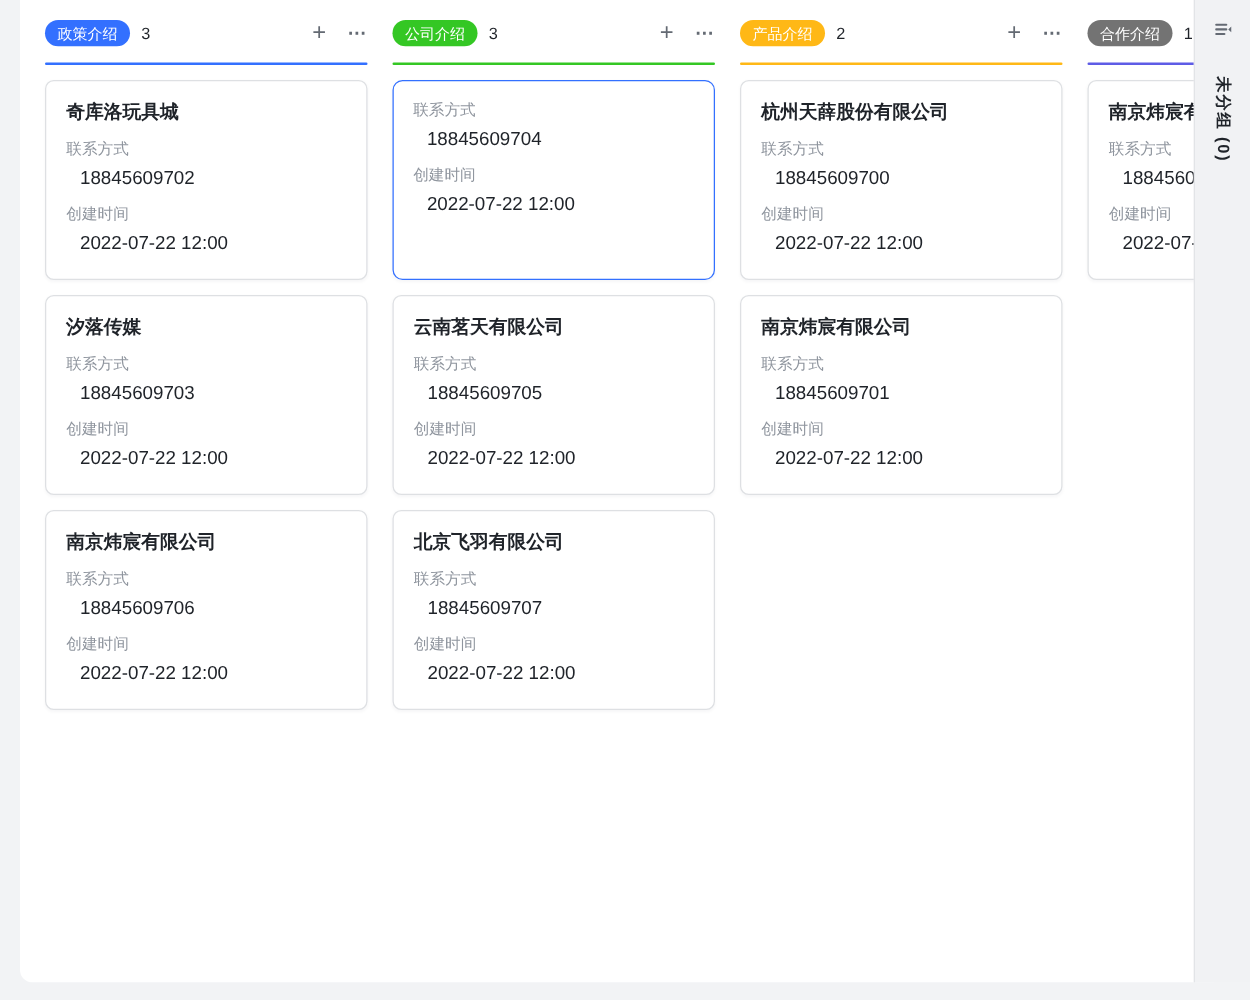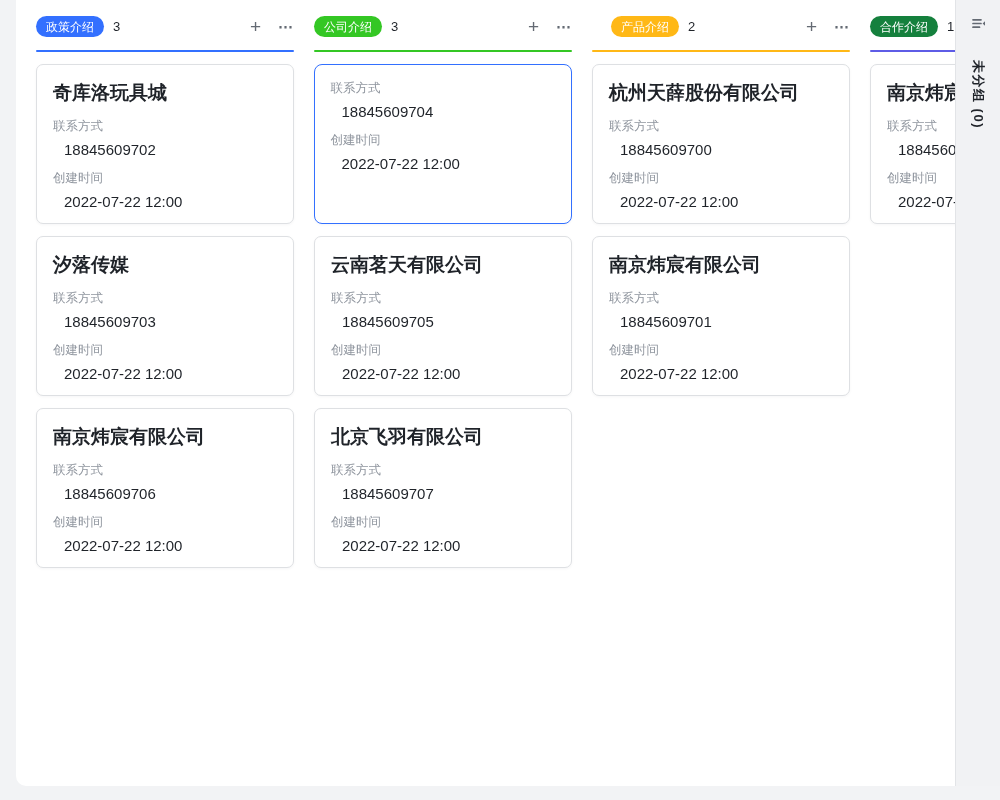--- a/index.html
+++ b/index.html
@@ -38,21 +38,21 @@
     border:1px solid #DEE0E3;
     border-radius:7px;
     padding:15px 16px;
     height:160px;
     box-shadow:0 1px 3px rgba(31,35,41,0.04);
     cursor:pointer;
     overflow:hidden;
   }
   .card.selected { border:1.5px solid #3370FF; border-radius:8px; padding:14.5px 15.5px; }
   .card-title {
-    font-size:19px; font-weight:700; color:#1F2329;
+    font-size:15px; font-weight:700; color:#1F2329;
     margin-bottom:12px; white-space:nowrap;
   }
   .field-label {
     font-size:12.5px; color:#8F959E;
     margin-bottom:6px; white-space:nowrap;
   }
   .field-value {
     font-size:15px; color:#1F2329;
     margin-bottom:12px; white-space:nowrap;margin-left:11px;
   }
@@ -173,21 +173,21 @@
           <div class="field">
             <div class="field-label">创建时间</div>
             <div class="field-value">2022-07-22 12:00</div>
           </div>
         </div>
       </div>
     </div>
 
     <div class="column">
       <div class="col-header">
-        <span class="badge" style="background-color: rgb(255, 184, 22); margin-left: 19px;">产品介绍</span>
+        <span class="badge" style="background-color: rgb(255, 184, 22);">产品介绍</span>
         <span class="count">2</span>
         <span class="spacer"></span>
         <span class="hicon plus">+</span>
         <span class="hicon more">⋯</span>
       </div>
       <div class="col-underline" style="background-color: rgb(255, 184, 22);"></div>
       <div class="cards">
         <div class="card">
           <div class="card-title">杭州天薛股份有限公司</div>
           <div class="field">
@@ -208,21 +208,21 @@
           <div class="field">
             <div class="field-label">创建时间</div>
             <div class="field-value">2022-07-22 12:00</div>
           </div>
         </div>
       </div>
     </div>
 
     <div class="column">
       <div class="col-header">
-        <span class="badge" style="background-color: #15803d;">合作介绍</span>
+        <span class="badge" style="background-color: #737373;">合作介绍</span>
         <span class="count">1</span>
         <span class="spacer"></span>
 
       </div>
       <div class="col-underline" style="background-color: rgb(94, 92, 230);"></div>
       <div class="cards">
         <div class="card">
           <div class="card-title">南京炜宸有限公司</div>
           <div class="field">
             <div class="field-label">联系方式</div>

